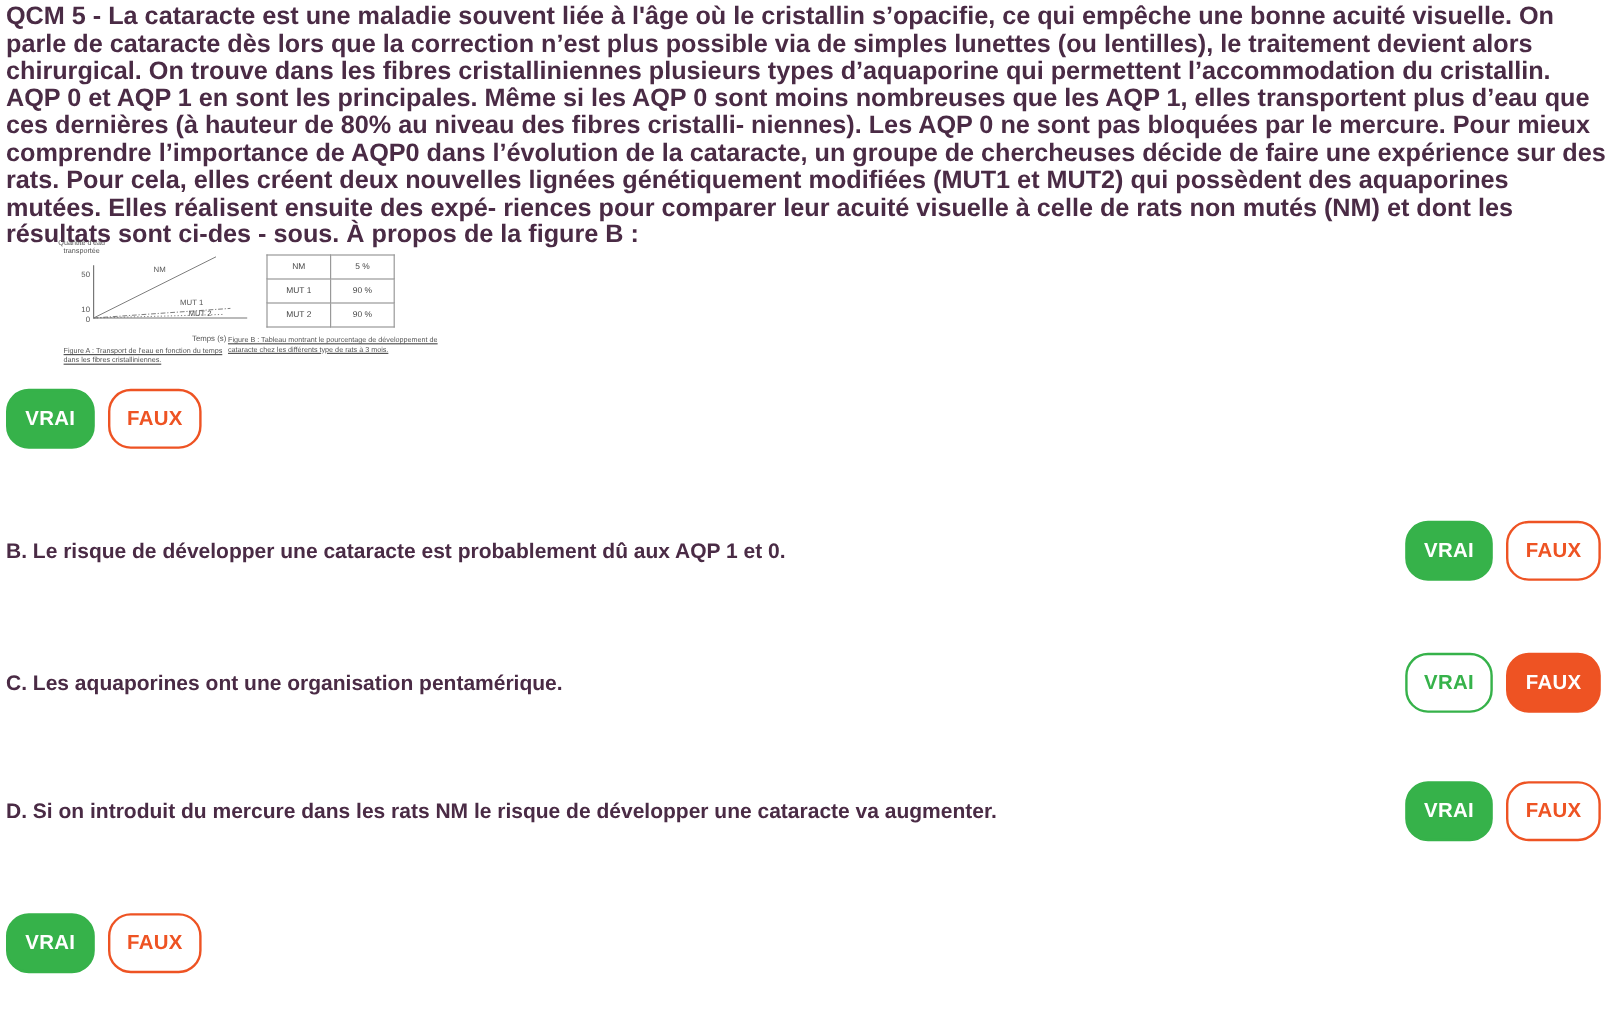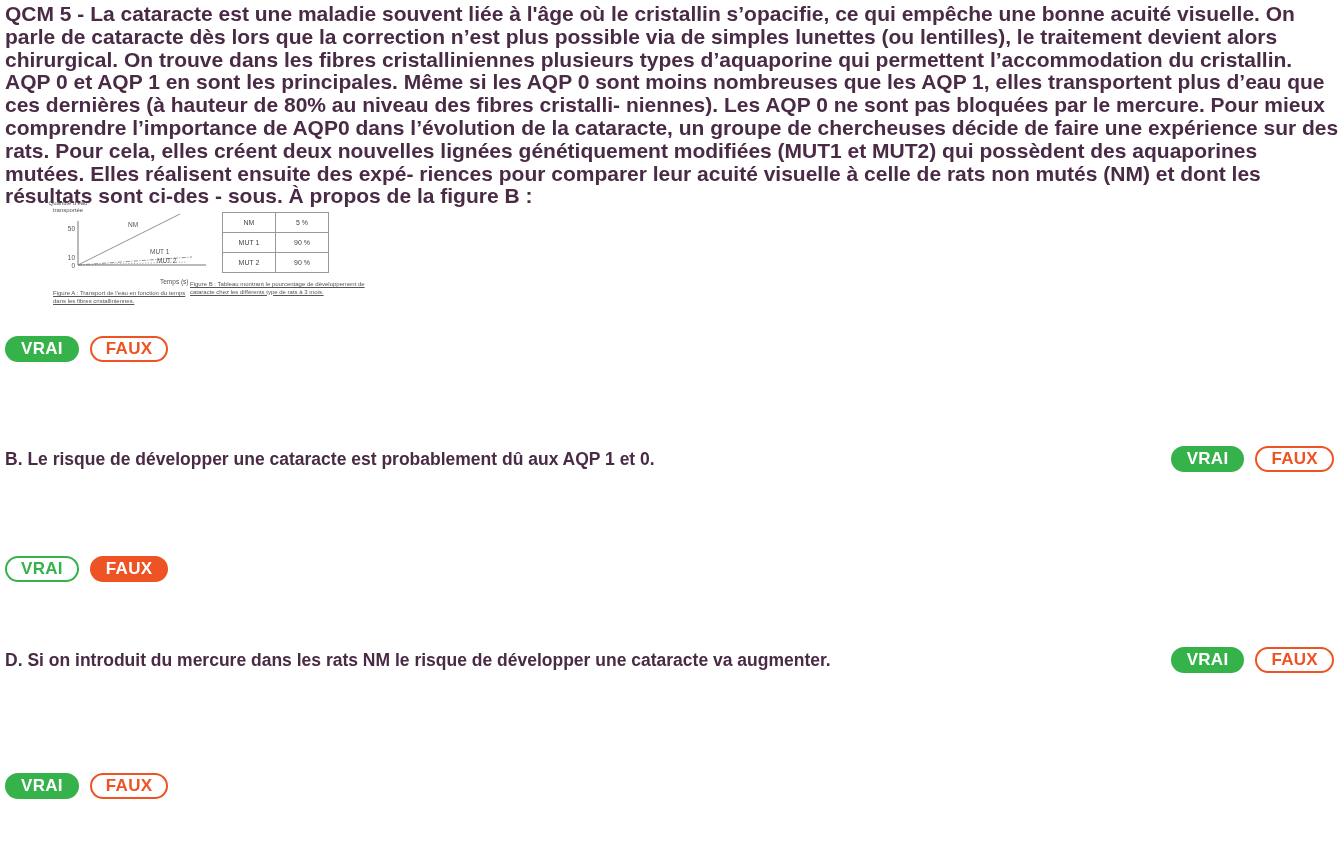--- a/index.html
+++ b/index.html
@@ -60,21 +60,21 @@
   }
 
   
   .row {
     position: absolute; left: 5px; width: 1329px; height: 36px;
     display: flex; align-items: center; justify-content: space-between;
   }
   .stmt { font-size: 17.5px; font-weight: bold; color: var(--ink); }
   .btns { display: flex; gap: 11px; }
   .pill {
-    height: 26px; min-width: 72px;
+    height: 50px; min-width: 72px;
     border-radius: 19px;
     font-family: "Liberation Sans", sans-serif;
     font-weight: bold; font-size: 17px; letter-spacing: 0.3px;
     padding: 0 14px;
     cursor: pointer;
     display: inline-flex; align-items: center; justify-content: center;
   }
   .g-fill { background: var(--green); color: #fff; border: 2px solid var(--green); }
   .g-out  { background: #fff; color: var(--green); border: 2px solid var(--green); }
   .o-fill { background: var(--orange); color: #fff; border: 2px solid var(--orange); }
@@ -134,27 +134,28 @@
 
 <div class="row" style="top:441px">
   <div class="stmt"><span>B.</span> <span>Le risque de développer une cataracte est probablement dû aux AQP 1 et 0.</span></div>
   <div class="btns">
     <button class="pill btn-vrai g-fill">VRAI</button>
     <button class="pill btn-faux o-out">FAUX</button>
   </div>
 </div>
 
 <div class="row" style="top:551px">
+  <div class="stmt"><span>C.</span> <span>Les aquaporines ont une organisation pentamérique.</span></div>
   <div class="btns">
     <button class="pill btn-vrai g-out">VRAI</button>
     <button class="pill btn-faux o-fill">FAUX</button>
   </div>
 </div>
 
-<div class="row" style="top:642px">
+<div class="row" style="top:658px">
   <div class="stmt"><span>D.</span> <span>Si on introduit du mercure dans les rats NM le risque de développer une cataracte va augmenter.</span></div>
   <div class="btns">
     <button class="pill btn-vrai g-fill">VRAI</button>
     <button class="pill btn-faux o-out">FAUX</button>
   </div>
 </div>
 
 <div class="row" style="top:768px">
   <div class="btns">
     <button class="pill btn-vrai g-fill">VRAI</button>

